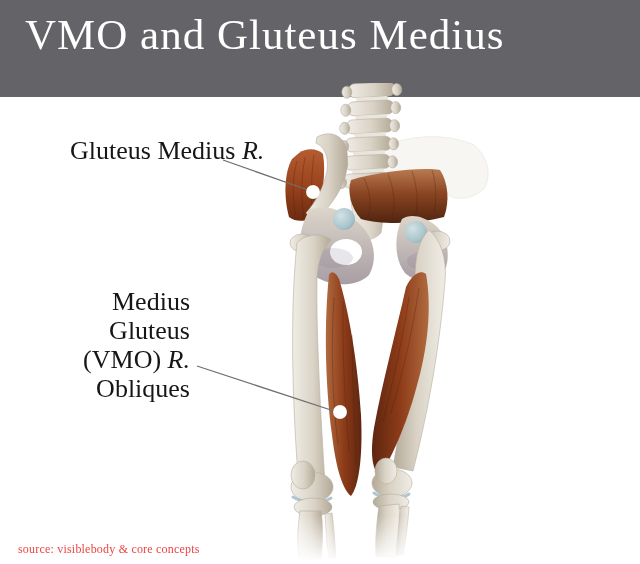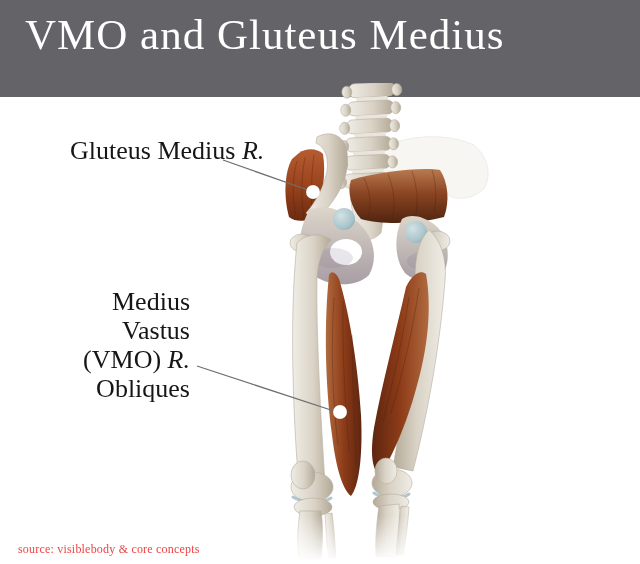--- a/index.html
+++ b/index.html
@@ -215,21 +215,21 @@
     <circle class="mdot" cx="340" cy="329" r="7"></circle>
   </svg>
 
   <div class="label label-gluteus">
     <span>Gluteus Medius</span>
     <i>R.</i>
   </div>
 
   <div class="label label-vmo">
     <div>Medius</div>
-    <div>Vastus</div>
+    <div>Gluteus</div>
     <div>
       <span>(VMO)</span>
       <i>R.</i>
     </div>
     <div>Obliques</div>
   </div>
 
   <div class="src">source: visiblebody &amp; core concepts</div>
 
 </div>

